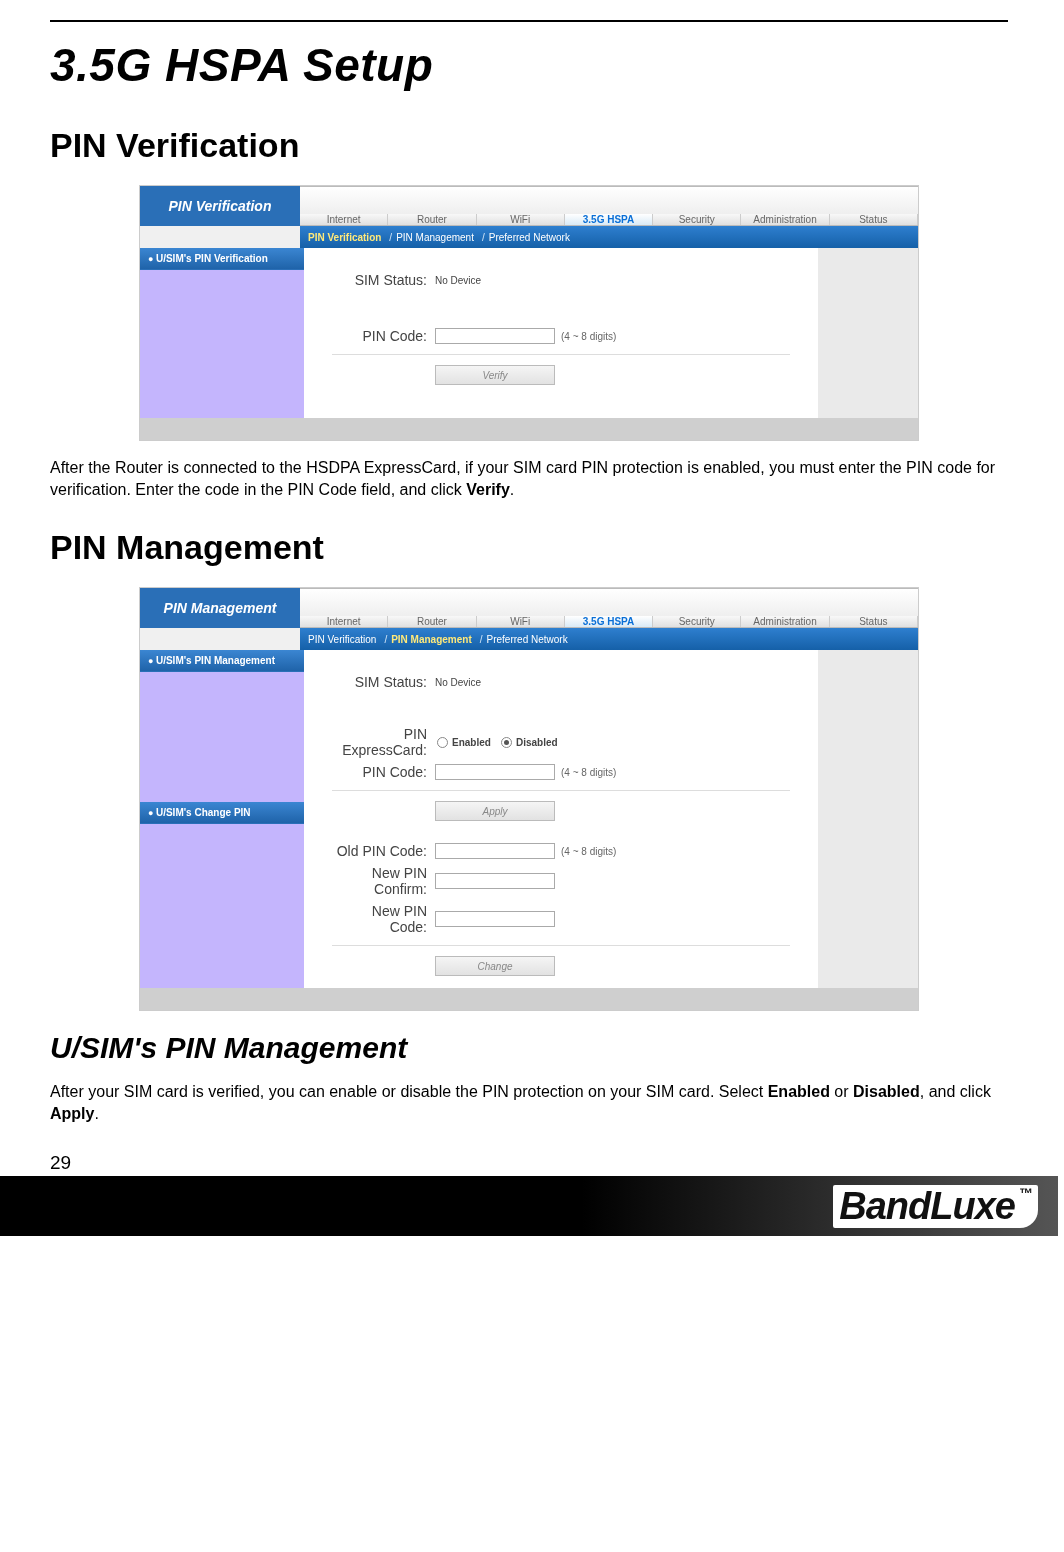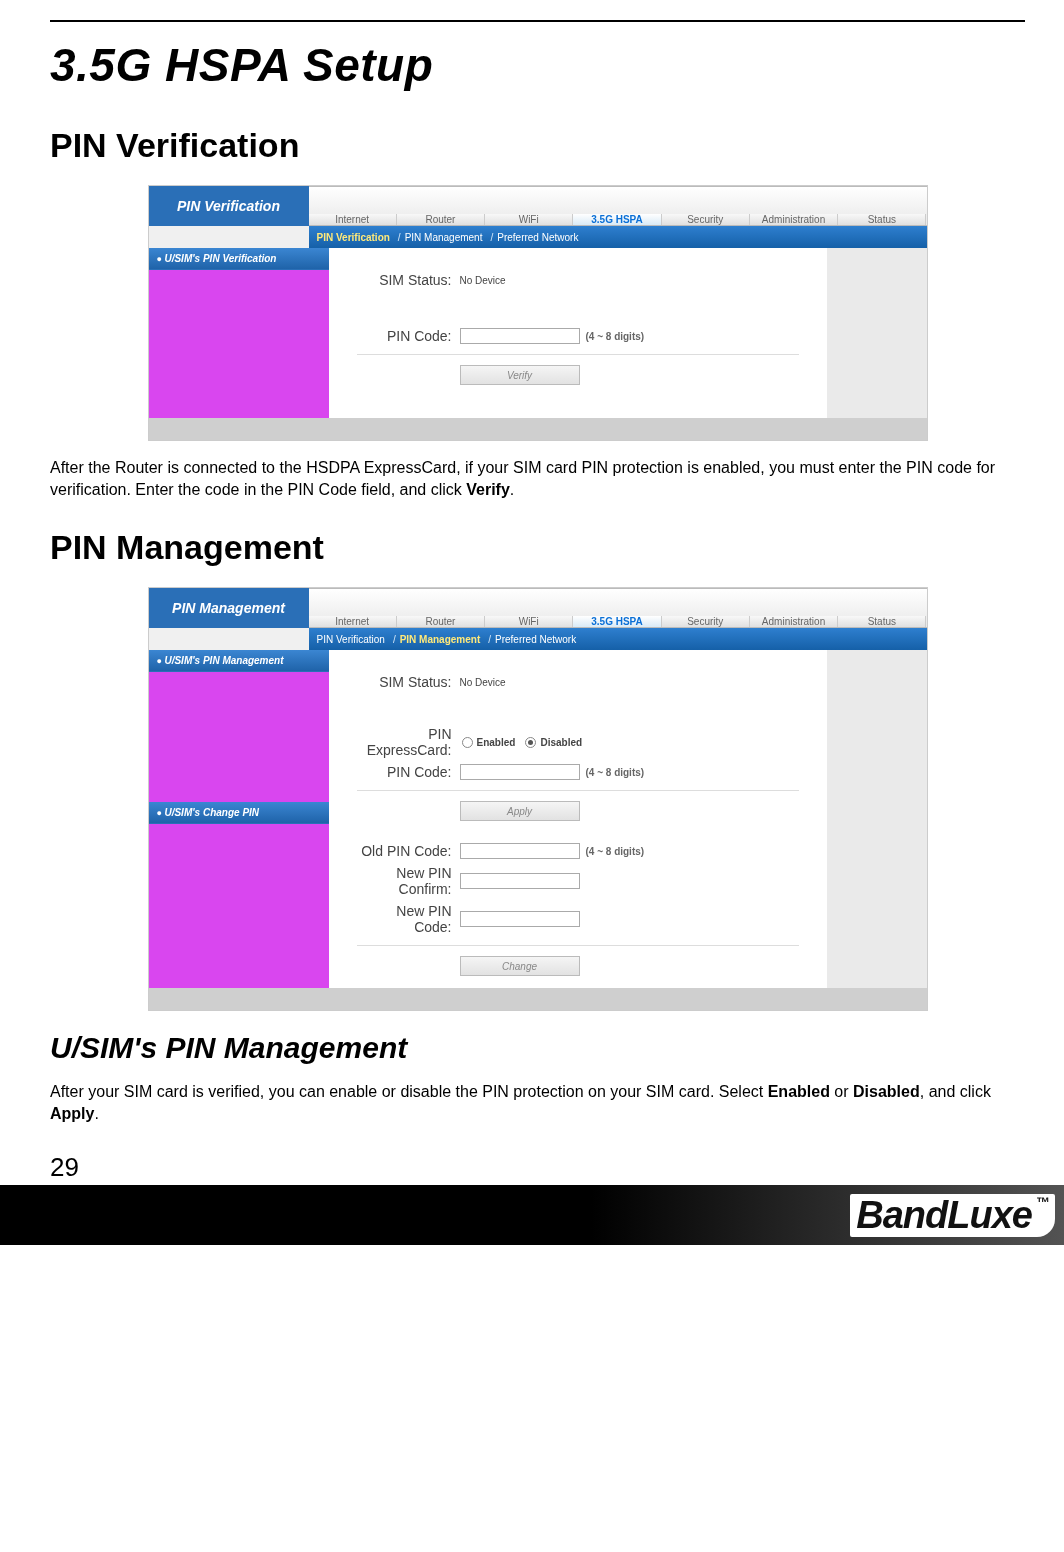--- a/index.html
+++ b/index.html
@@ -4,21 +4,21 @@
 <style>
   * { box-sizing: border-box; margin: 0; padding: 0; }
   html, body {
     width: 1064px;
     background: #fff;
     font-family: Arial, Helvetica, sans-serif;
     color: #000;
   }
   .page {
     width: 1064px;
-    padding: 20px 39px 0 50px;
+    padding: 20px 56px 0 50px;
     position: relative;
   }
   .top-rule { border-top: 2px solid #000; margin-bottom: 16px; }
   h1.title {
     font-size: 46px;
     font-weight: bold;
     font-style: italic;
     margin: 6px 0 34px 0;
     letter-spacing: 0.5px;
   }
@@ -82,21 +82,21 @@
   .shot .subtabs {
     flex:1; display:flex; align-items:center;
     background: linear-gradient(#2e7fcf,#1560a8);
     color:#fff; font-size:10px;
     padding-left:8px;
   }
   .shot .subtab { margin-right:4px; }
   .shot .subtab.active { color:#ffe97a; font-weight:bold; }
   .shot .sep { margin: 0 4px; color:#cfe4f7; }
   .shot .body-row { display:flex; }
-  .shot .side { width:180px; background:#d946ef;font-style:italic; }
+  .shot .side { width:164px; background:#c4b5fd; }
   .shot .side-item {
     background: linear-gradient(#3b86d2,#1f63a9);
     color:#fff;
     font-size:10px;
     font-weight:bold;
     padding:5px 8px;
     border-bottom:1px solid #2a6fb7;
   }
   .shot .side-item::before { content:"● "; font-size:9px; }
   .shot .content {
@@ -104,39 +104,39 @@
     background:#fff;
     padding: 18px 28px 28px 28px;
     min-height: 170px;
     font-size:10px;
     color:#444;
   }
   .shot .right-pad { width:100px; background:#eaeaea; }
   .shot .form-row { display:flex; align-items:center; margin:6px 0; }
   .shot .form-label { width:95px; text-align:right; margin-right:8px; font-size:14px; }
   .shot .form-input { width:120px; height:16px; border:1px solid #aaa; background:#fff; }
-  .shot .form-note { margin-left:6px; color:#666;font-weight:bold; }
+  .shot .form-note { margin-left:6px; color:#666; }
   .shot .hr { border-top:1px solid #ddd; margin:10px 0; }
   .shot .btn {
     width:120px; height:20px;
     margin: 4px auto 0 103px;
     background: linear-gradient(#f5f5f5,#e2e2e2);
     border:1px solid #bbb;
     display:flex; align-items:center; justify-content:center;
     color:#888; font-style:italic;
   }
   .shot .radio { width:11px; height:11px; border-radius:50%; border:1px solid #888; display:inline-block; vertical-align:middle; margin:0 2px; position:relative; }
   .shot .radio.checked::after { content:""; width:5px; height:5px; border-radius:50%; background:#555; position:absolute; top:2px; left:2px; }
   .shot .foot { height:22px; background:#cfcfcf; }
 
   .shot2 .content { padding-bottom:12px; }
 
   
   .footer-wrap { margin-top:4px; }
-  .page-num { font-size:26px; }
+  .page-num { font-size:19px; }
   .footer-bar {
     height: 60px;
     background: linear-gradient(to right, #000 0%, #000 55%, #555 100%);
     display:flex; justify-content:flex-end; align-items:center;
     padding-right:20px;
     margin: 2px -50px 0 -50px;
   }
   .brand {
     font-family: Arial, sans-serif;
     font-size: 38px;

